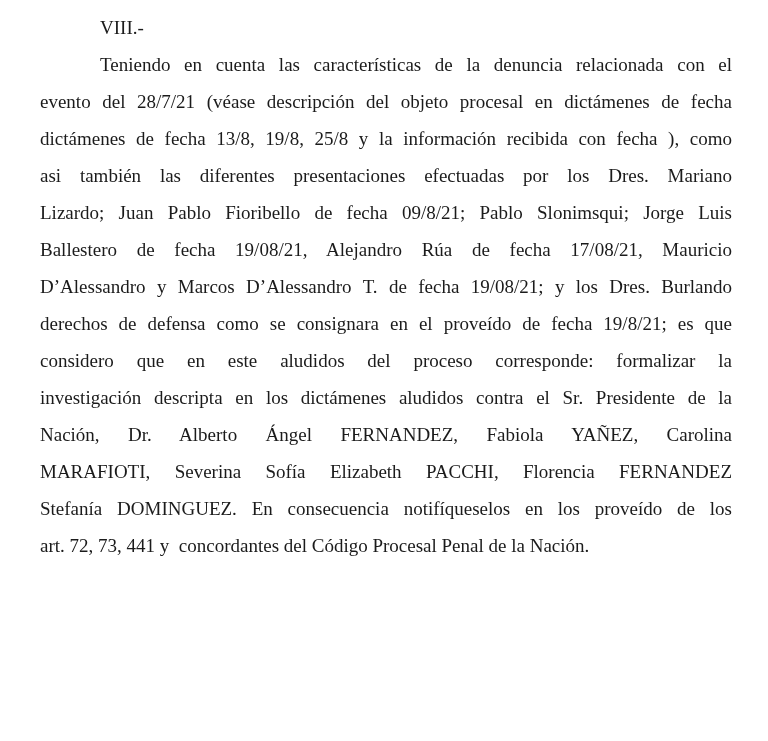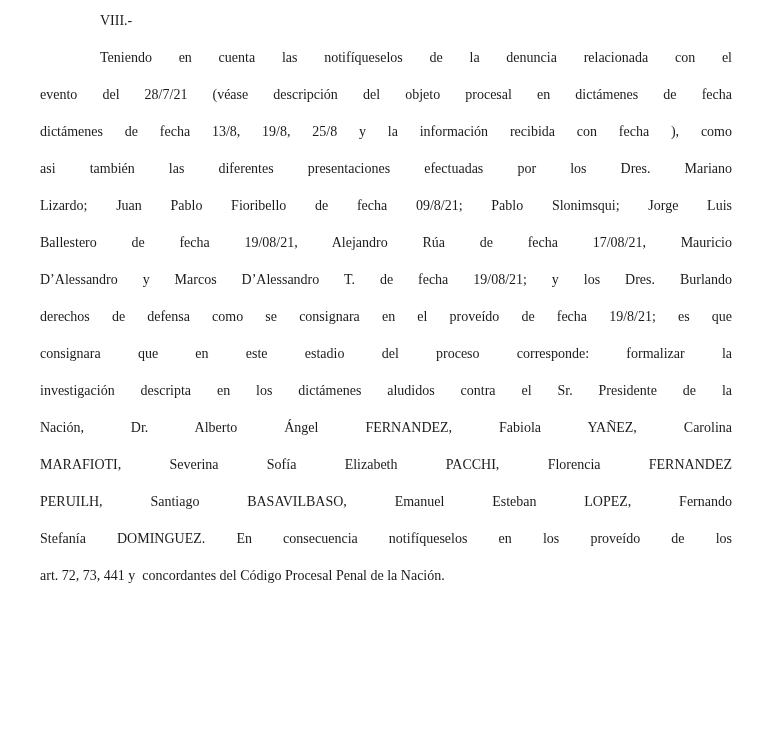--- a/index.html
+++ b/index.html
@@ -9,24 +9,24 @@
   body {
     width: 768px;
     height: 741px;
     background: #ffffff;
     overflow: hidden;
   }
   .page {
     box-sizing: border-box;
     width: 768px;
     height: 589px;
-    padding: 2px 36px 0 40px;
+    padding: 9px 36px 0 40px;
     background: #ffffff;
     font-family: "Liberation Serif", "DejaVu Serif", serif;
-    font-size: 14px;
+    font-size: 19px;
     color: #1b1b1b;
     line-height: 37px;
   }
   .heading {
     text-indent: 60px;
     height: 37px;
     white-space: pre;
   }
   .line {
     height: 37px;
@@ -39,28 +39,27 @@
   .line.last {
     text-align-last: left;
     white-space: pre-wrap;
   }
 </style>
 </head>
 <body>
 
 <div class="page">
   <div class="heading">VIII.-</div>
-  <div class="line first">Teniendo en cuenta las notifíqueselos de la denuncia relacionada con el</div>
+  <div class="line first">Teniendo en cuenta las características de la denuncia relacionada con el</div>
   <div class="line">evento del 28/7/21 (véase descripción del objeto procesal en dictámenes de fecha</div>
   <div class="line">dictámenes de fecha 13/8, 19/8, 25/8 y la información recibida con fecha ), como</div>
   <div class="line">asi también las diferentes presentaciones efectuadas por los Dres. Mariano</div>
   <div class="line">Lizardo; Juan Pablo Fioribello de fecha 09/8/21; Pablo Slonimsqui; Jorge Luis</div>
   <div class="line">Ballestero de fecha 19/08/21, Alejandro Rúa de fecha 17/08/21, Mauricio</div>
   <div class="line">D’Alessandro y Marcos D’Alessandro T. de fecha 19/08/21; y los Dres. Burlando</div>
   <div class="line">derechos de defensa como se consignara en el proveído de fecha 19/8/21; es que</div>
-  <div class="line">consignara que en este estadio del proceso corresponde: formalizar la</div>
+  <div class="line">considero que en este aludidos del proceso corresponde: formalizar la</div>
   <div class="line">investigación descripta en los dictámenes aludidos contra el Sr. Presidente de la</div>
   <div class="line">Nación, Dr. Alberto Ángel FERNANDEZ, Fabiola YAÑEZ, Carolina</div>
   <div class="line">MARAFIOTI, Severina Sofía Elizabeth PACCHI, Florencia FERNANDEZ</div>
-  <div class="line">PERUILH, Santiago BASAVILBASO, Emanuel Esteban LOPEZ, Fernando</div>
   <div class="line">Stefanía DOMINGUEZ. En consecuencia notifíqueselos en los proveído de los</div>
   <div class="line last">art. 72, 73, 441 y  concordantes del Código Procesal Penal de la Nación.</div>
 </div>
 
 </body></html>

